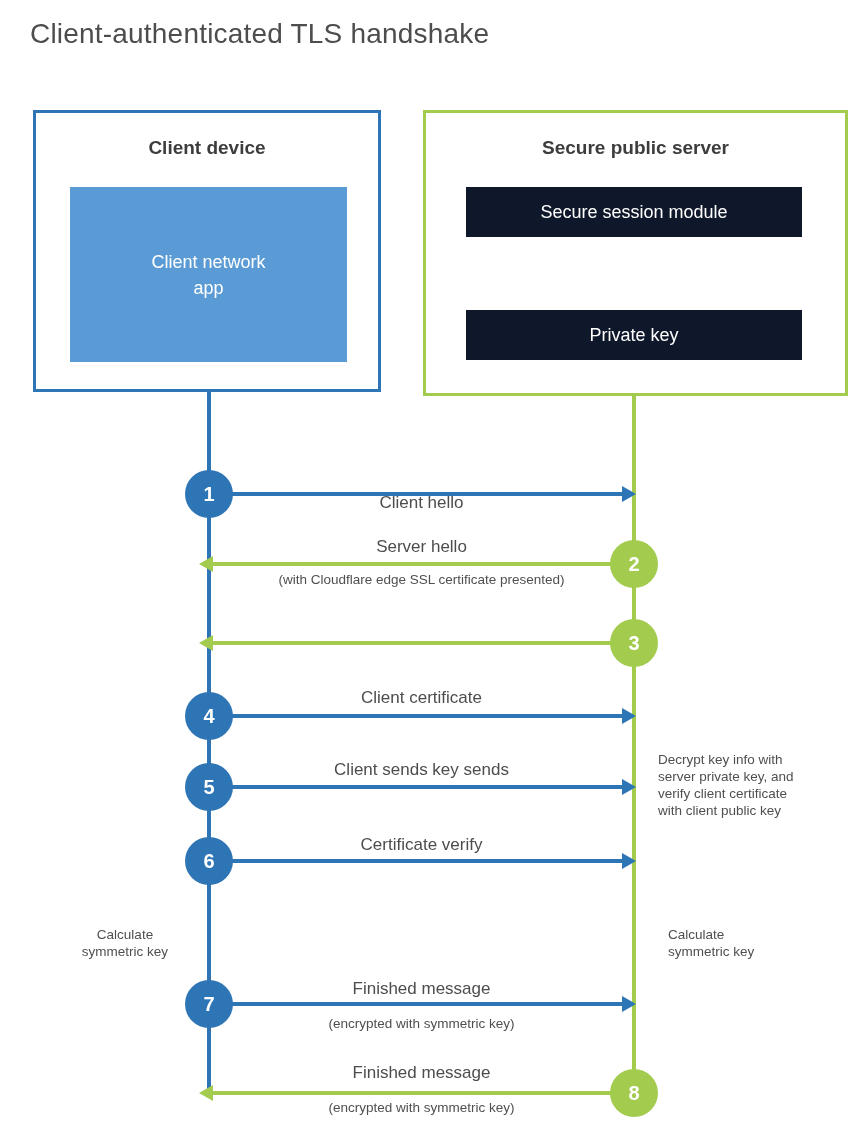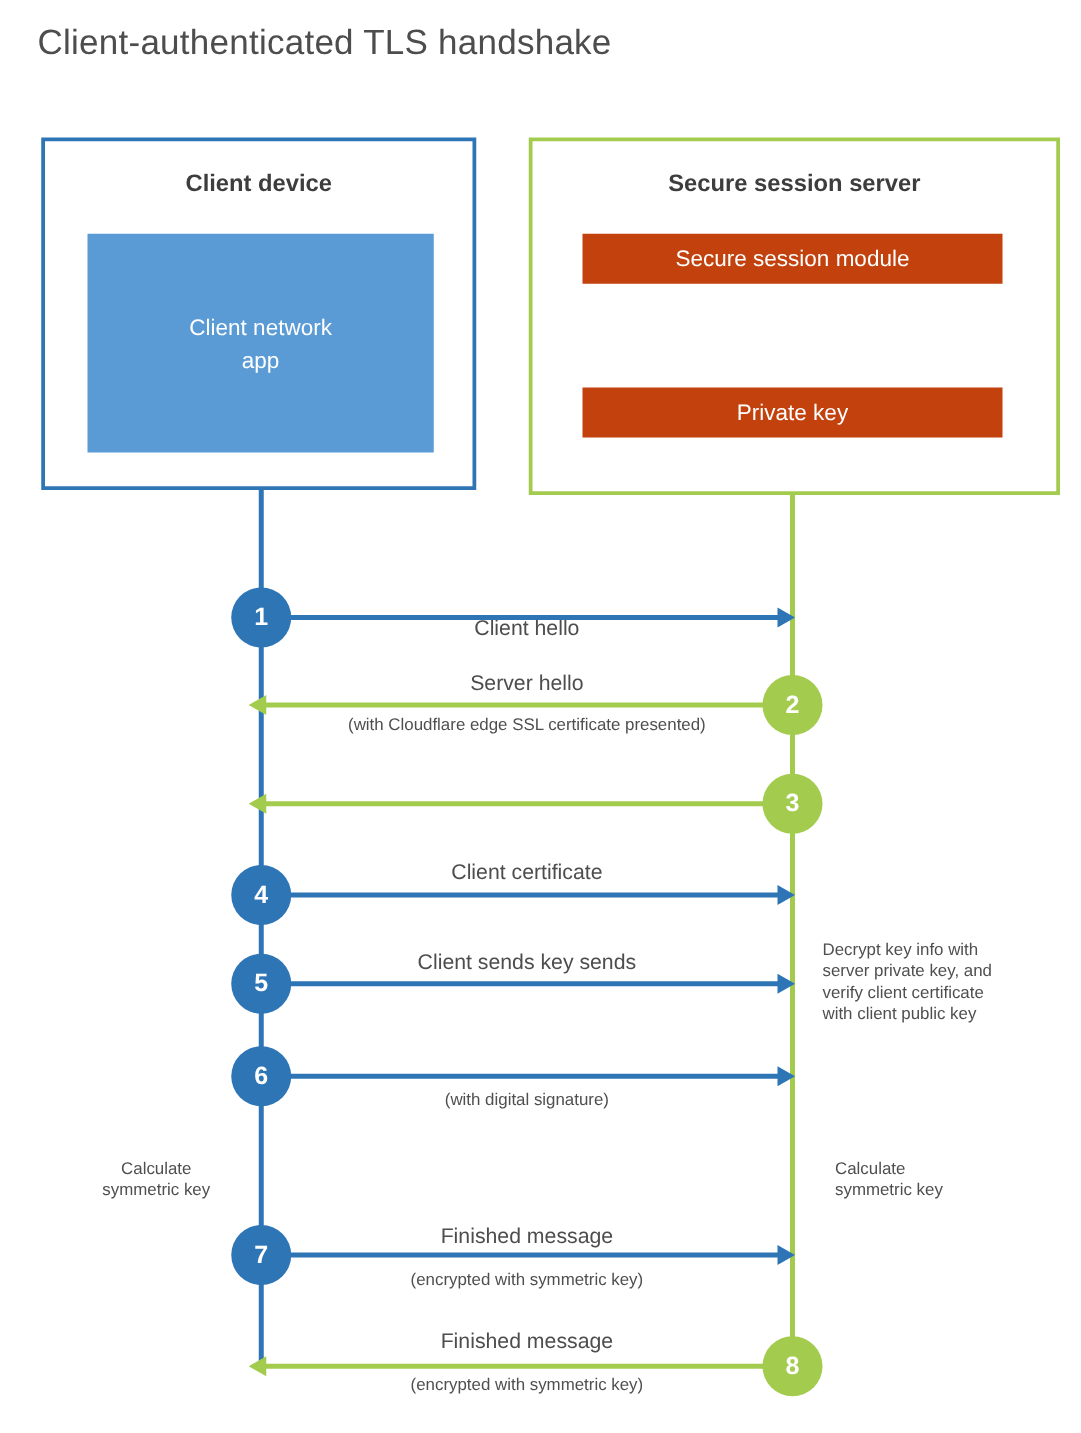--- a/index.html
+++ b/index.html
@@ -11,21 +11,21 @@
 
   
   .entity{position:absolute;box-sizing:border-box;background:#fff;}
   .entity.client{left:33px;top:110px;width:348px;height:282px;border:3px solid #2e75b6;}
   .entity.server{left:423px;top:110px;width:425px;height:286px;border:3px solid #a3cb4e;}
   .entity-title{margin-top:24px;text-align:center;font-size:19px;font-weight:700;color:#3d3d3d;}
 
   .client-module{position:absolute;left:70px;top:187px;width:277px;height:175px;background:#5b9bd5;
     display:flex;align-items:center;justify-content:center;text-align:center;color:#fff;
     font-size:18px;line-height:26px;white-space:pre-line;}
-  .server-bar{position:absolute;left:466px;width:336px;height:40px;background:#c2410c;
+  .server-bar{position:absolute;left:466px;width:336px;height:50px;background:#0f172a;
     display:flex;align-items:center;justify-content:center;color:#fff;font-size:18px;}
   .bar1{top:187px;} .bar2{top:250px;} .bar3{top:310px;}
 
   
   .lifeline{position:absolute;width:4px;}
   .lifeline.blue{left:207px;top:390px;height:705px;background:#2e75b6;}
   .lifeline.green{left:632px;top:394px;height:699px;background:#a3cb4e;}
 
   
   .c{position:absolute;width:48px;height:48px;border-radius:50%;color:#fff;font-weight:700;
@@ -58,21 +58,21 @@
 
   <h1 class="page-title">Client-authenticated TLS handshake</h1>
 
   <div class="entity client">
     <div class="entity-title">Client device</div>
   </div>
   <div class="client-module">Client network
 app</div>
 
   <div class="entity server">
-    <div class="entity-title">Secure session server</div>
+    <div class="entity-title">Secure public server</div>
   </div>
   <div class="server-bar bar1">Secure session module</div>
   <div class="server-bar bar3">Private key</div>
 
   <div class="lifeline blue"></div>
   <div class="lifeline green"></div>
 
   <div class="lbl" style="top:493px">Client hello</div>
   <div class="hline blue" style="top:492px"></div>
   <div class="head r" style="top:486px"></div>
@@ -91,23 +91,23 @@
   <div class="lbl" style="top:688px">Client certificate</div>
   <div class="hline blue" style="top:714px"></div>
   <div class="head r" style="top:708px"></div>
   <div class="c blue" style="top:692px">4</div>
 
   <div class="lbl" style="top:760px">Client sends key sends</div>
   <div class="hline blue" style="top:785px"></div>
   <div class="head r" style="top:779px"></div>
   <div class="c blue" style="top:763px">5</div>
 
+  <div class="lbl" style="top:835px">Certificate verify</div>
   <div class="hline blue" style="top:859px"></div>
   <div class="head r" style="top:853px"></div>
-  <div class="sub" style="top:872px">(with digital signature)</div>
   <div class="c blue" style="top:837px">6</div>
 
   <div class="lbl" style="top:979px">Finished message</div>
   <div class="hline blue" style="top:1002px"></div>
   <div class="head r" style="top:996px"></div>
   <div class="sub" style="top:1016px">(encrypted with symmetric key)</div>
   <div class="c blue" style="top:980px">7</div>
 
   <div class="lbl" style="top:1063px">Finished message</div>
   <div class="hline green" style="top:1091px"></div>

